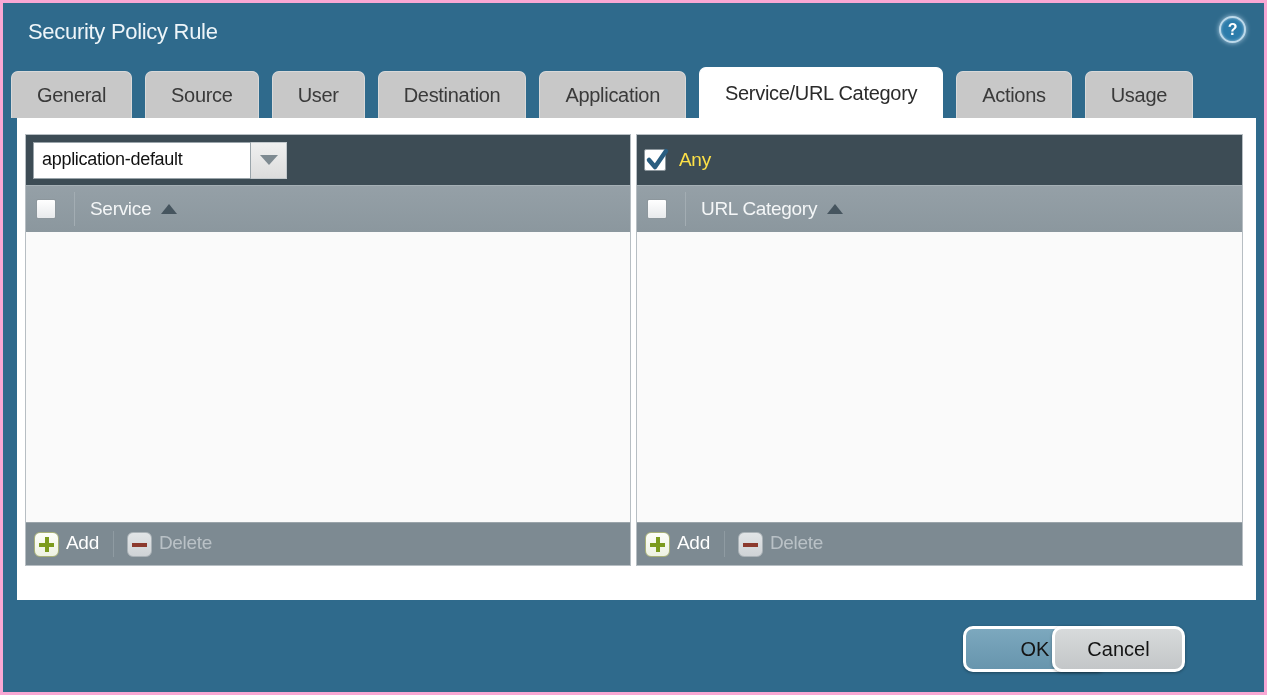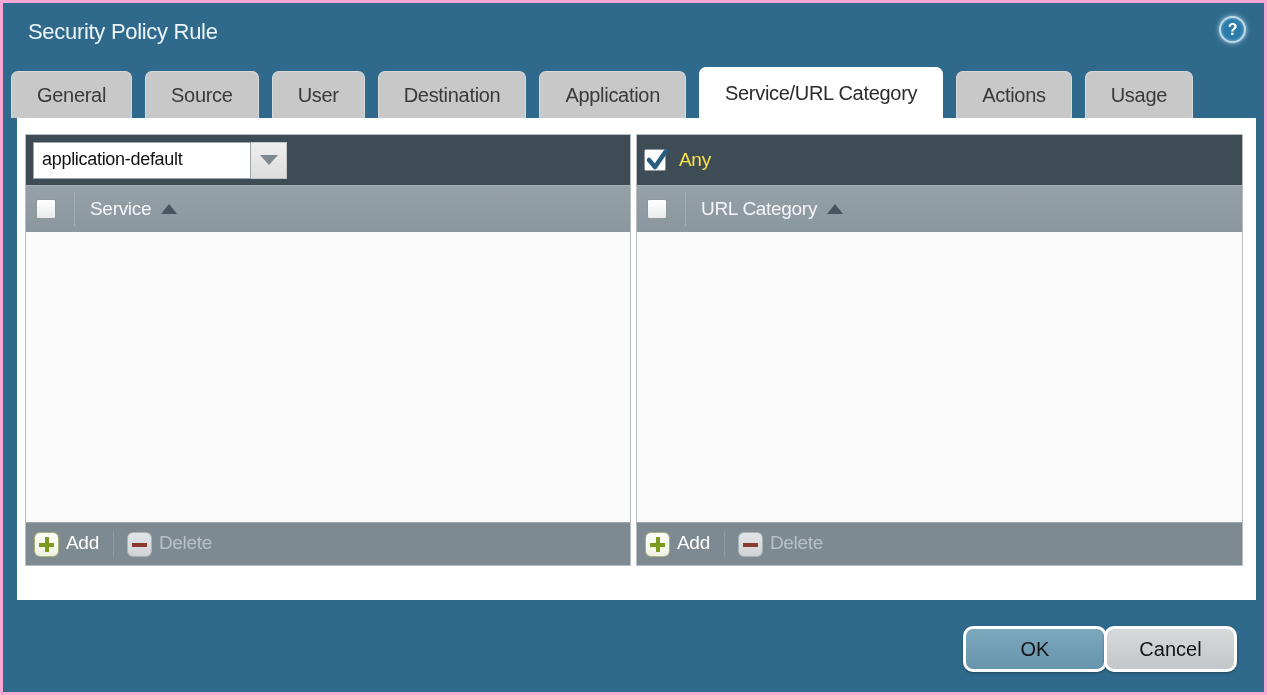--- a/index.html
+++ b/index.html
@@ -175,21 +175,21 @@
     text-align: center;
     font-family: "Liberation Sans", sans-serif;
     cursor: pointer;
     box-shadow: 0 1px 3px rgba(0,0,0,.35);
   }
   .btn-ok {
     left: 960px; width: 144px;
     background: linear-gradient(#7ca8be, #6795ad);
   }
   .btn-cancel {
-    left: 1101px; width: 133px;
+    left: 1049px; width: 133px;
     background: linear-gradient(#d7dadb, #c3c6c8);
   }
 </style>
 </head>
 <body>
 
 <div class="window">
 
   <div class="titlebar">
     <div class="title">Security Policy Rule</div>

